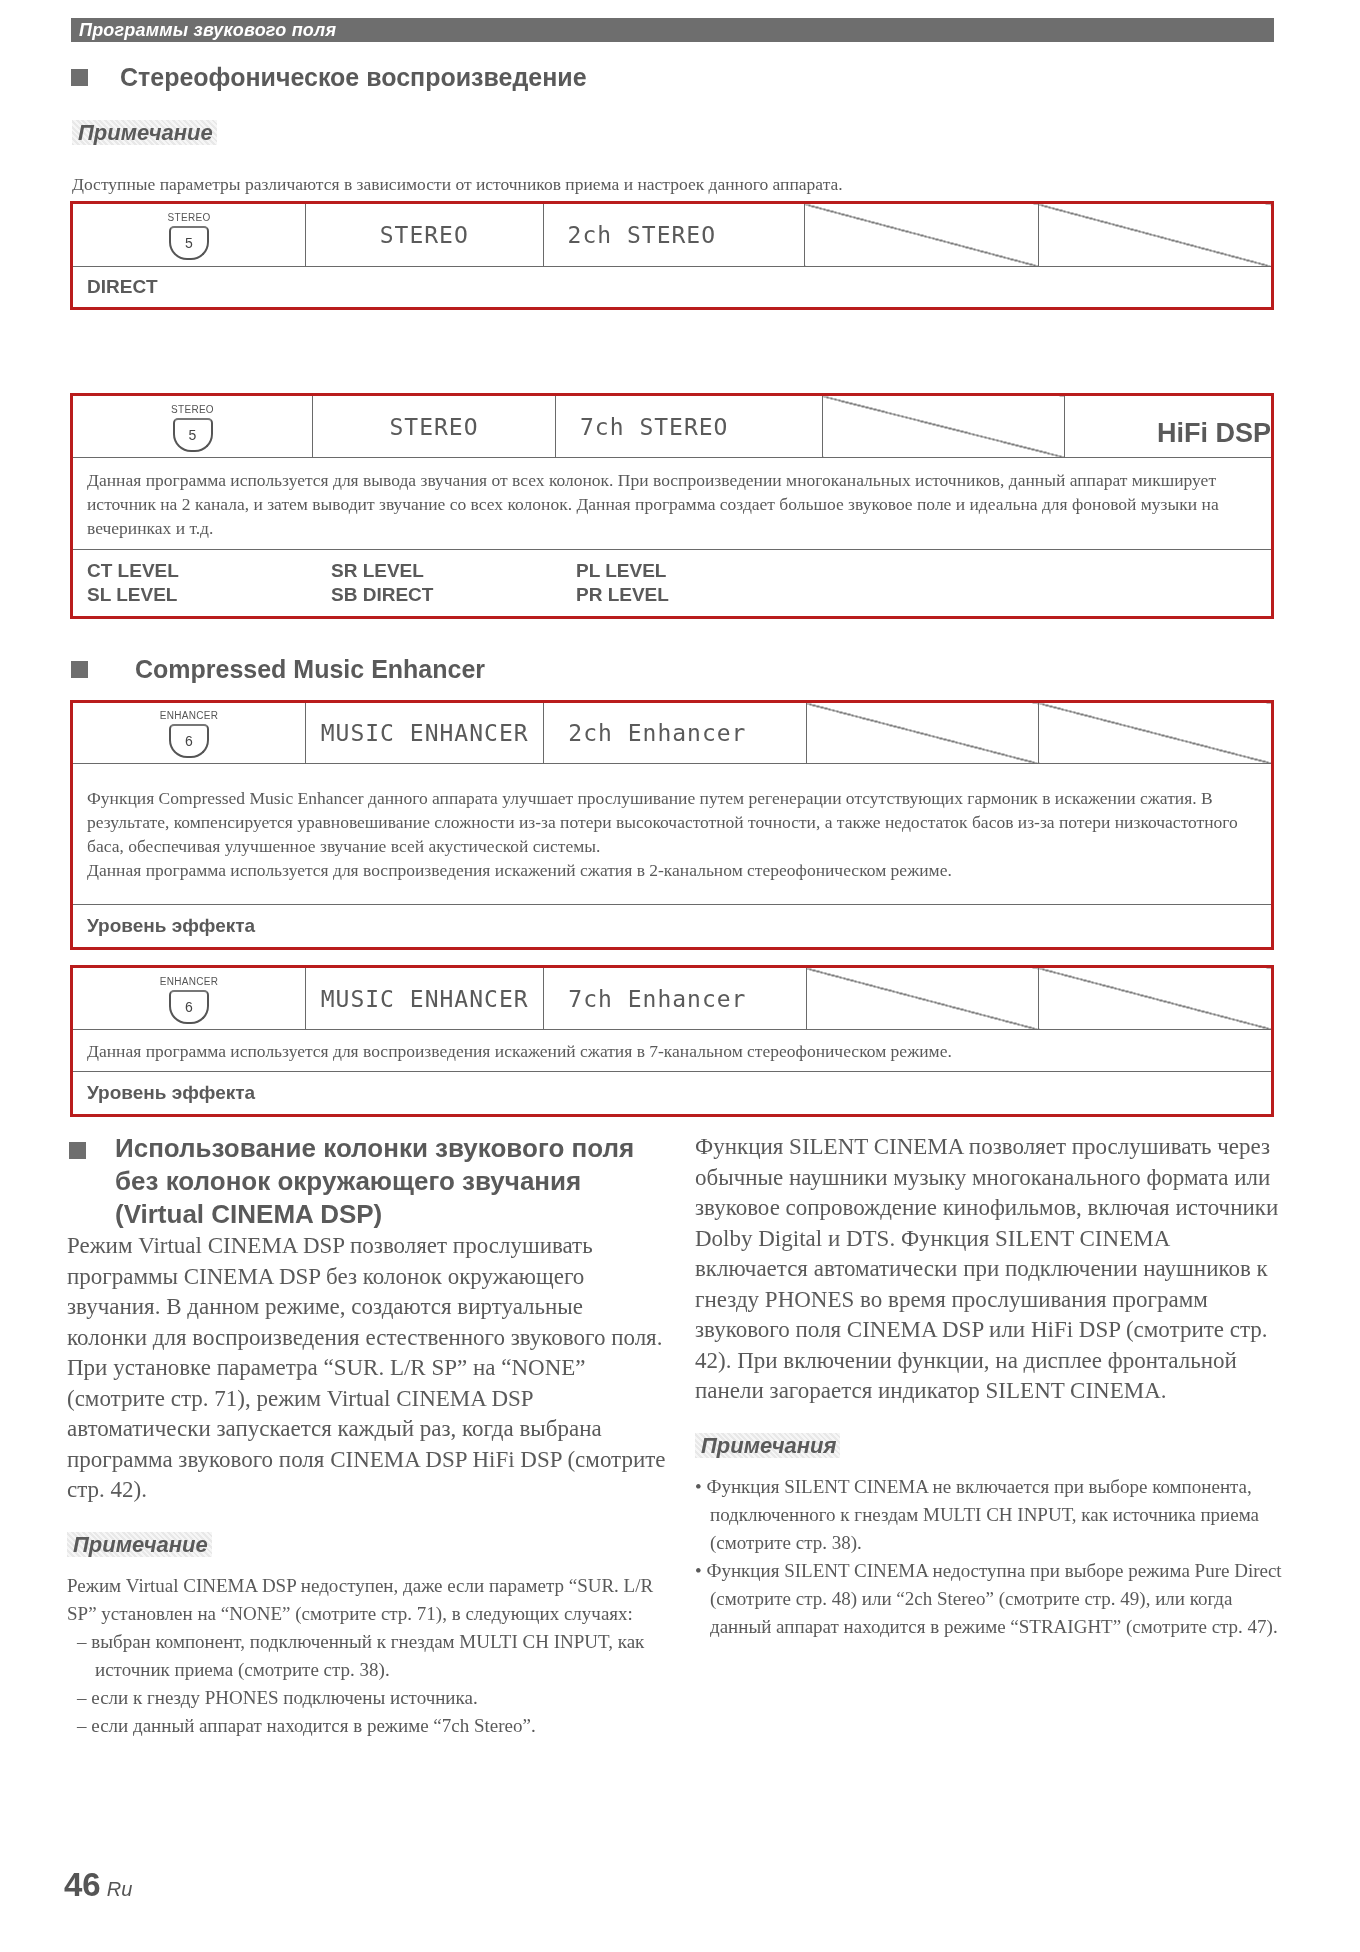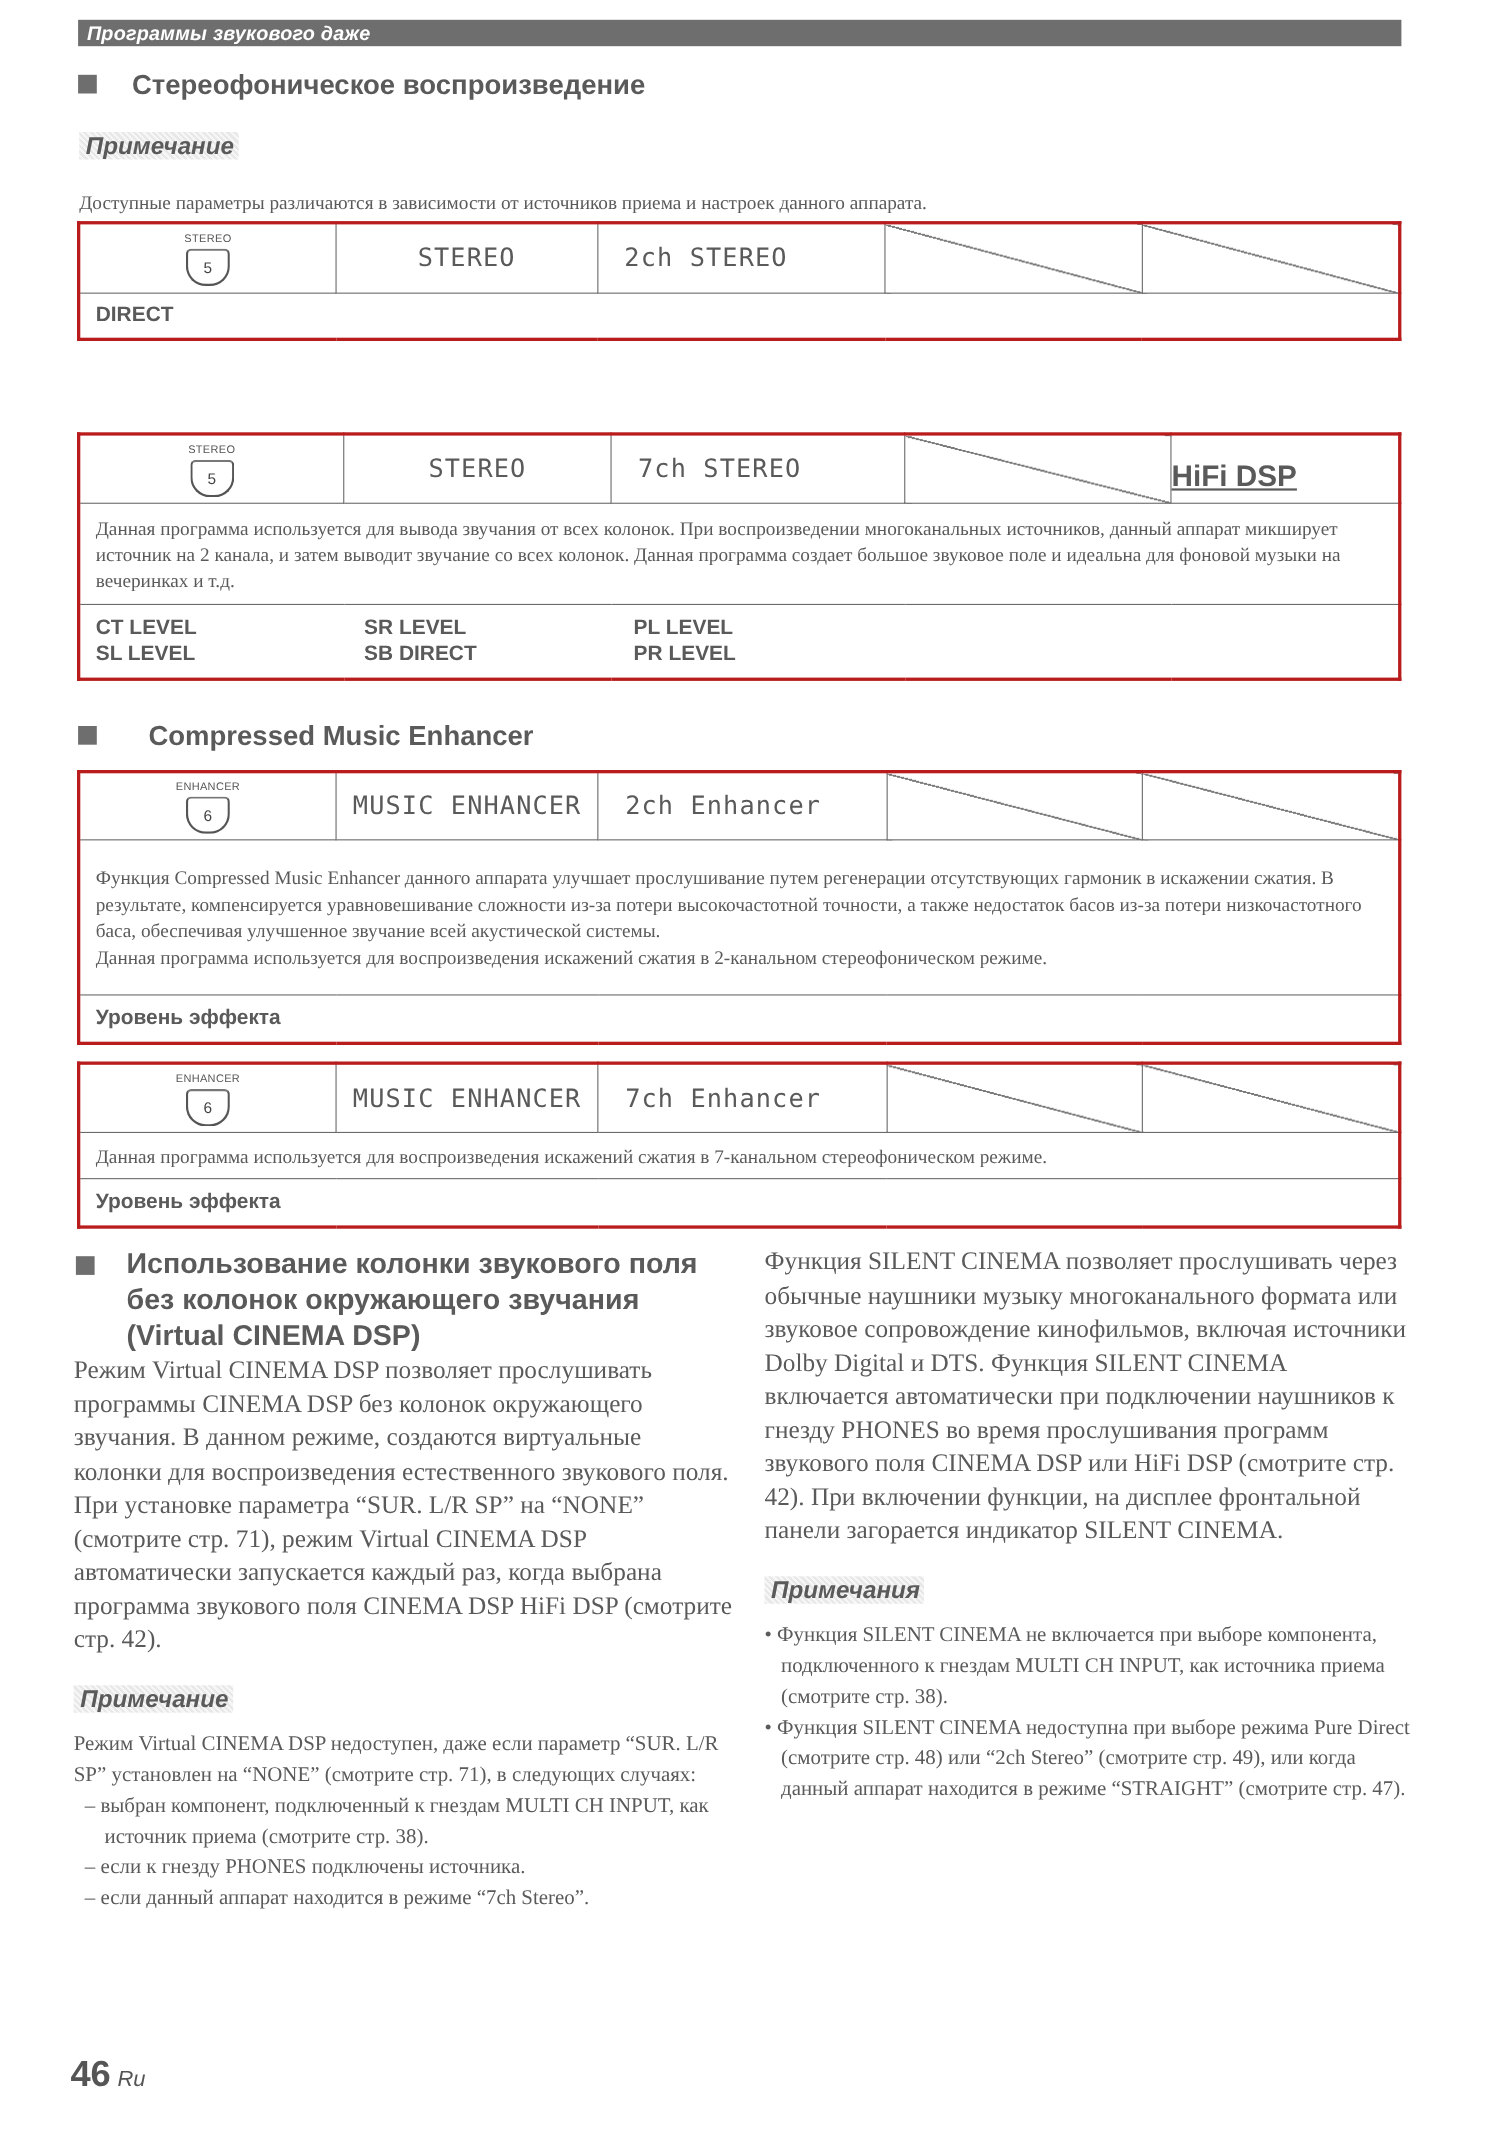--- a/index.html
+++ b/index.html
@@ -18,41 +18,41 @@
 
   table.prog { position: absolute; left: 70px; width: 1204px; border-collapse: collapse; border: 3px solid #b91c1c; }
   table.prog td { border: 1.5px solid #6a6a6a; padding: 0; vertical-align: middle; color: #5a5a5a; }
   .c-btn { width: 239px; text-align: center; }
   .btn-lab { font-family: "Liberation Sans", sans-serif; font-size: 10px; color: #555; letter-spacing: 0.3px; line-height: 12px; margin-top: 2px; }
   .btn-key { display: inline-block; width: 36px; height: 30px; border: 2px solid #555; border-top-color: #777; border-radius: 5px 5px 18px 18px; font-family: "Liberation Sans", sans-serif; font-size: 14px; line-height: 30px; color: #444; margin-top: 2px; }
   .lcd { width: 242px; text-align: center; font-family: "DejaVu Sans Mono", monospace; font-size: 23px; letter-spacing: 1px; color: #7a7a7a; font-weight: normal; }
   .lcd2 { padding-left: 24px !important; text-align: left; }
   .empty { width: 241px; background: linear-gradient(to top right, transparent calc(50% - 0.8px), #7a7a7a calc(50% - 0.8px), #7a7a7a calc(50% + 0.8px), transparent calc(50% + 0.8px)); }
   .empty-flip { background: linear-gradient(to bottom left, transparent calc(50% - 0.8px), #7a7a7a calc(50% - 0.8px), #7a7a7a calc(50% + 0.8px), transparent calc(50% + 0.8px)); }
-  .hifi { text-align: left; font-family: "Liberation Sans", sans-serif; font-weight: bold; font-size: 27px; color: #555; padding-top: 14px !important; text-decoration: underline; }
+  .hifi { text-align: right; font-family: "Liberation Sans", sans-serif; font-weight: bold; font-size: 27px; color: #555; padding-top: 14px !important; }
   .desc { padding: 6px 14px 6px 14px !important; font-size: 17.5px; line-height: 24px; color: #5a5a5a; }
   .param { padding: 0 14px !important; font-family: "Liberation Sans", sans-serif; font-weight: bold; font-size: 19px; color: #555; }
   .lv-grid { display: grid; grid-template-columns: 244px 245px 200px; row-gap: 2px; }
 
   .col-title { font-family: "Liberation Sans", sans-serif; font-weight: bold; color: #5a5a5a; font-size: 26px; line-height: 33px; }
   .col-body { font-size: 23px; line-height: 30.5px; color: #5a5a5a; }
   .col-note { font-size: 19px; line-height: 28px; color: #5a5a5a; }
   .dash-list { margin: 0; padding: 0; list-style: none; }
   .dash-list li { padding-left: 28px; text-indent: -18px; }
   .bul-list { margin: 0; padding: 0; list-style: none; }
   .bul-list li { padding-left: 15px; text-indent: -15px; }
 
   .page-num { font-family: "Liberation Sans", sans-serif; font-weight: bold; font-size: 33px; color: #555; }
   .page-lang { font-family: "Liberation Sans", sans-serif; font-style: italic; font-size: 20px; color: #555; margin-left: 6px; }
 </style>
 </head>
 <body>
 
 <div class="abs header-bar">
-  <span>Программы звукового даже</span>
+  <span>Программы звукового поля</span>
 </div>
 
 <div class="abs sec-title" style="left:71px; top:62px;">
   <span class="sq"></span>
   <span style="margin-left:25px;">Стереофоническое воспроизведение</span>
 </div>
 
 <div class="abs" style="left:72px; top:120px;">
   <span class="note-label">Примечание</span>
 </div>

